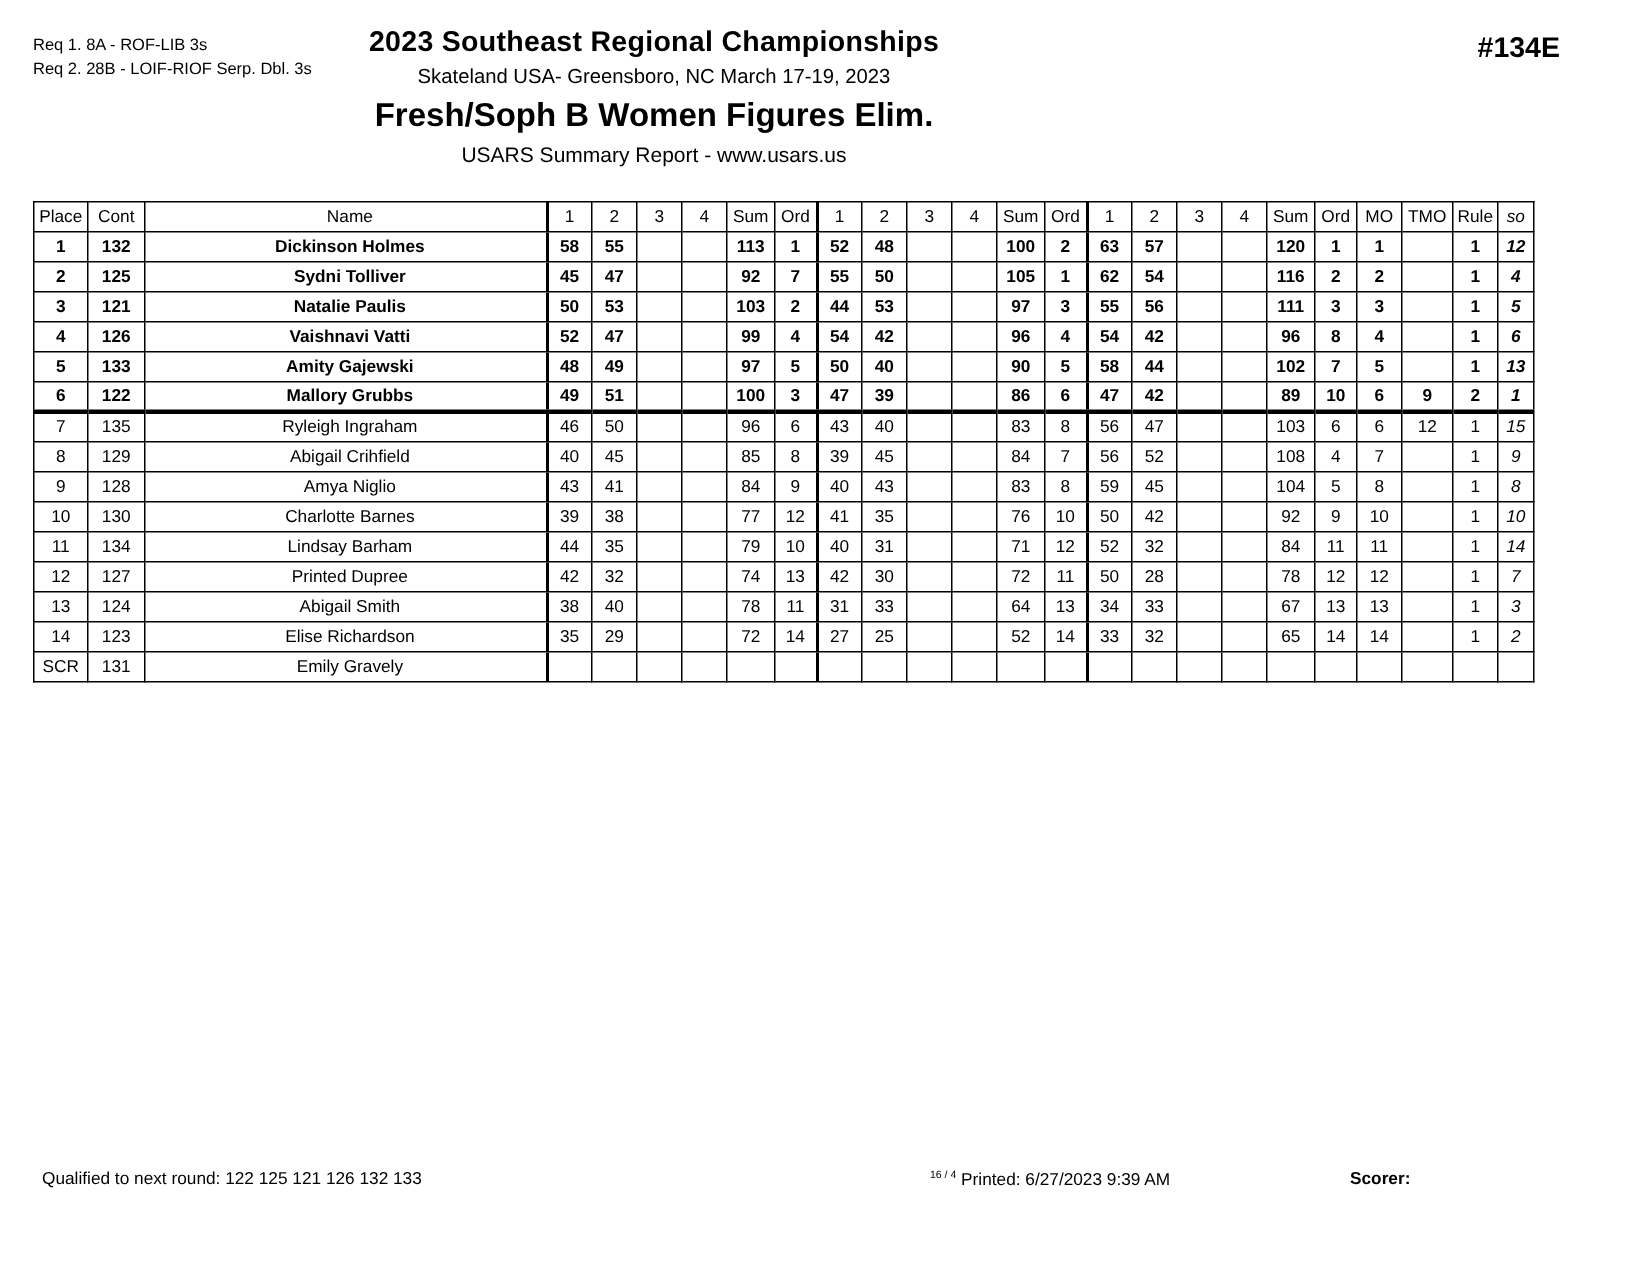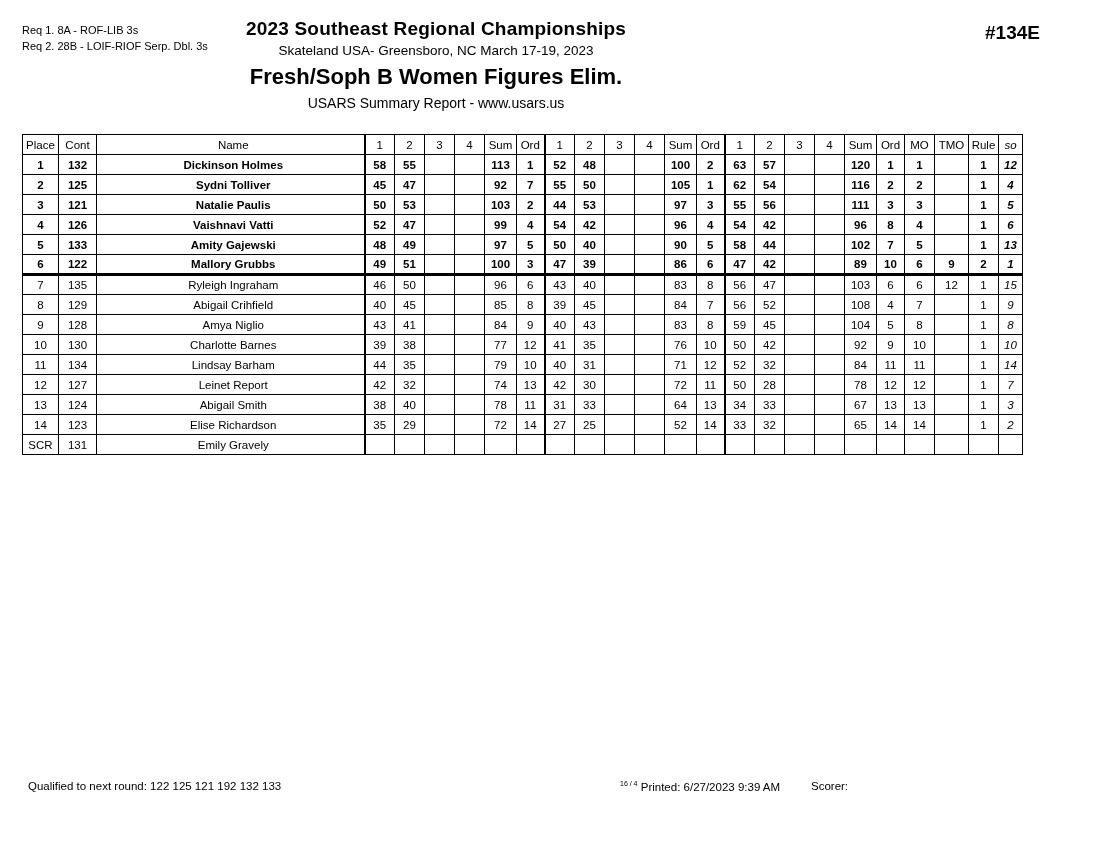--- a/index.html
+++ b/index.html
@@ -133,22 +133,23 @@
     position: absolute;
     left: 620px;
     top: 0;
   }
   .footer .printed .tiny {
     font-size: 7px;
     vertical-align: super;
   }
   .footer .scorer {
     position: absolute;
-    left: 811px;
+    left: 900px;
     top: 0;
+    font-weight: bold;
   }
 </style>
 </head>
 <body>
 
 <div class="page">
 
   <div class="reqs">
     <div>Req  1.  8A - ROF-LIB 3s</div>
     <div>Req  2.  28B - LOIF-RIOF Serp. Dbl. 3s</div>
@@ -494,21 +495,21 @@
             <td class="col-sum">84</td>
             <td class="col-ord">11</td>
             <td class="col-mo">11</td>
             <td class="col-tmo"></td>
             <td class="col-rule">1</td>
             <td class="col-so">14</td>
           </tr>
           <tr>
             <td class="col-place">12</td>
             <td class="col-cont">127</td>
-            <td class="col-name name-cell">Leinet Report</td>
+            <td class="col-name name-cell">Printed Dupree</td>
             <td class="col-sc sep-left">42</td>
             <td class="col-sc">32</td>
             <td class="col-sc"></td>
             <td class="col-sc"></td>
             <td class="col-sum">74</td>
             <td class="col-ord">13</td>
             <td class="col-sc sep-left">42</td>
             <td class="col-sc">30</td>
             <td class="col-sc"></td>
             <td class="col-sc"></td>
@@ -604,21 +605,21 @@
             <td class="col-mo"></td>
             <td class="col-tmo"></td>
             <td class="col-rule"></td>
             <td class="col-so"></td>
           </tr>
         </tbody>
     </table>
   </div>
 
   <div class="footer">
-    <div class="qualified">Qualified to next round:   122 125 121 192 132 133</div>
+    <div class="qualified">Qualified to next round:   122 125 121 126 132 133</div>
     <div class="printed">
       <span class="tiny">16 / 4</span>
       <span>Printed:  6/27/2023  9:39 AM</span>
     </div>
     <div class="scorer">Scorer:</div>
   </div>
 
 </div>
 
 </body></html>

